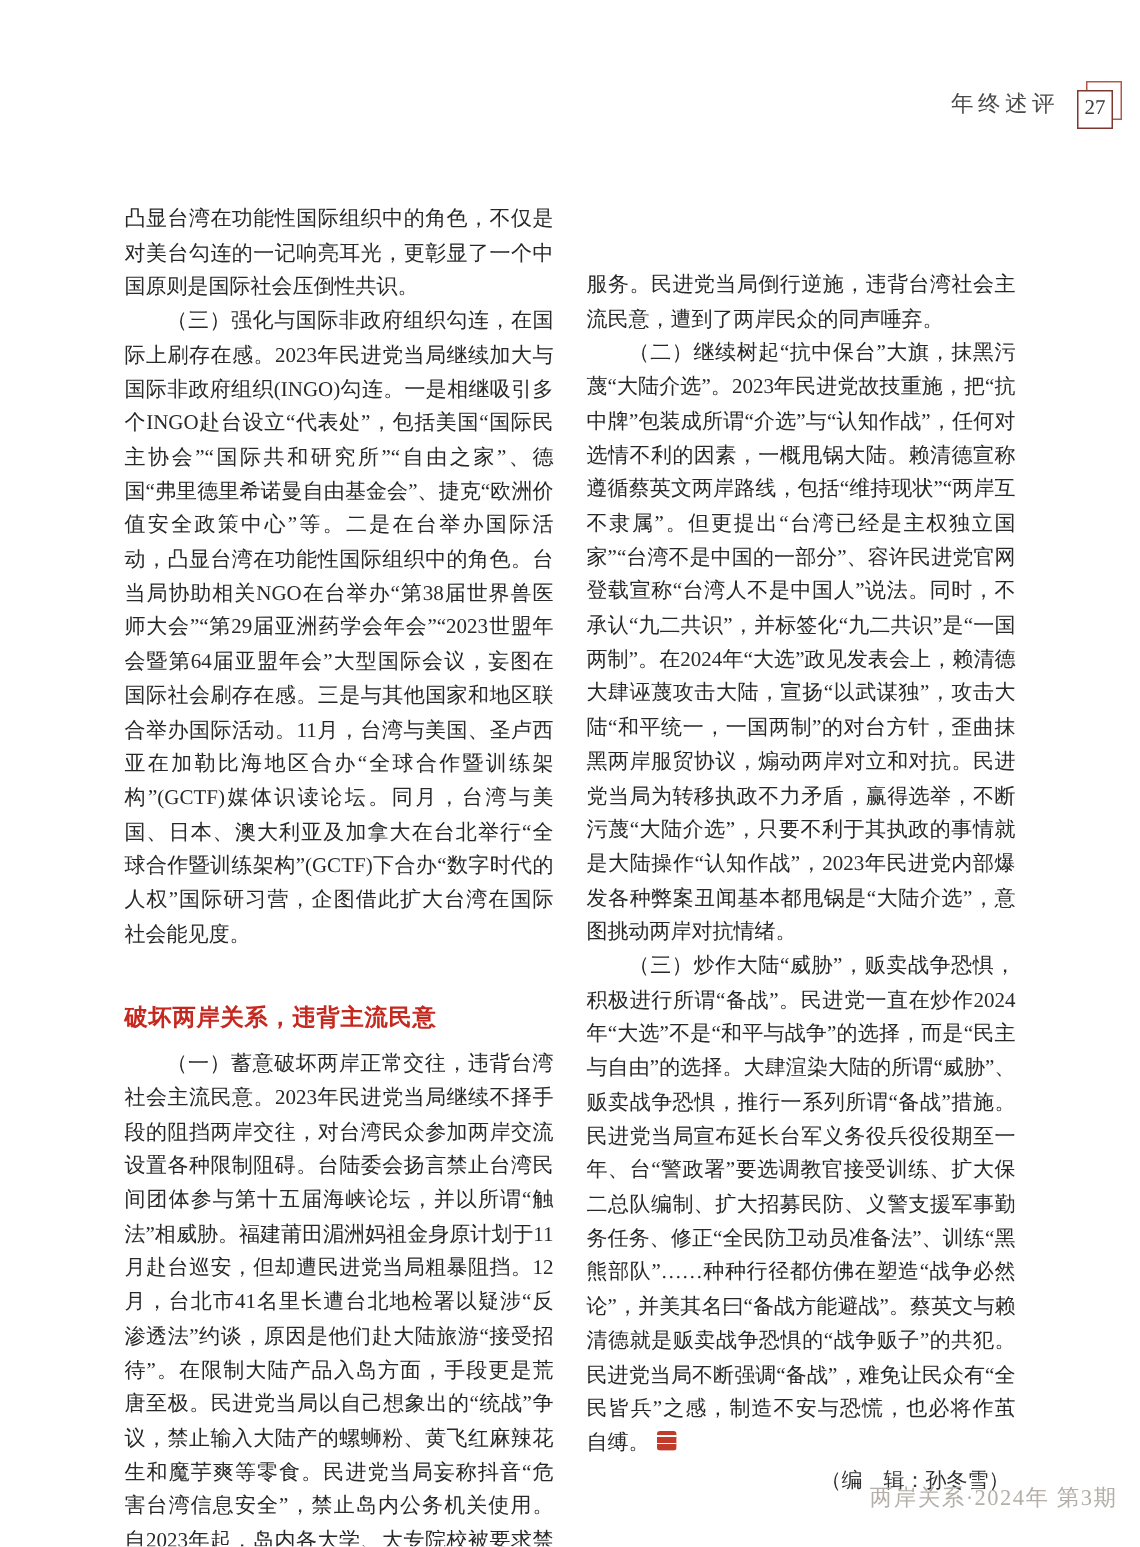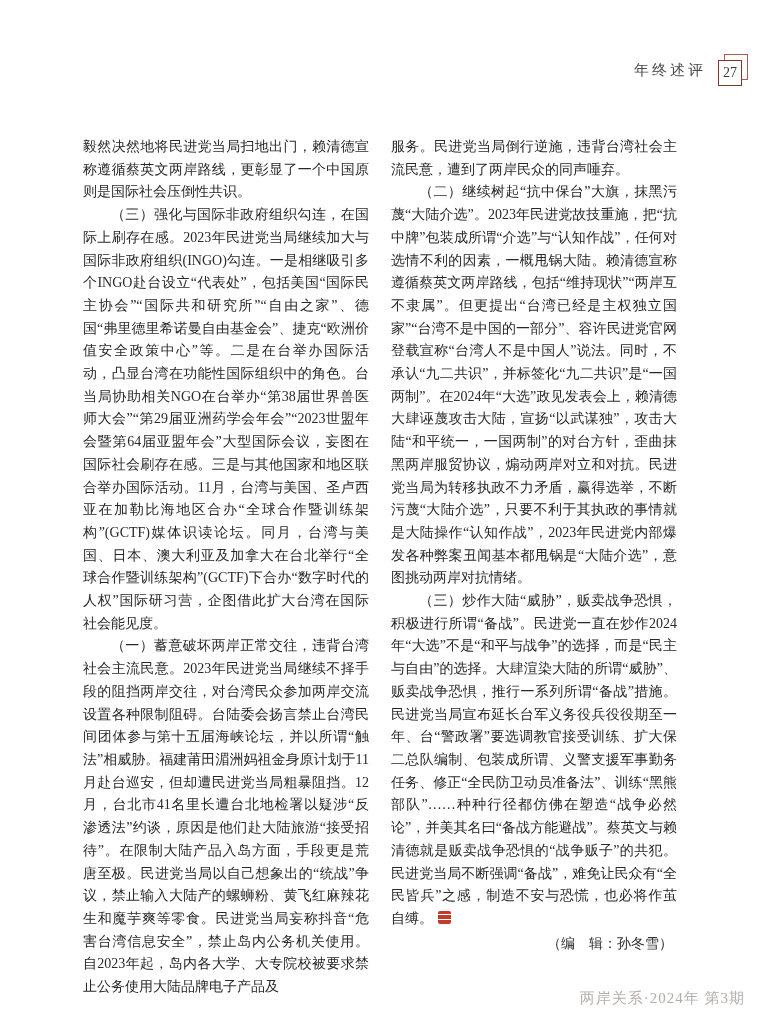--- a/index.html
+++ b/index.html
@@ -34,21 +34,21 @@
     display:flex;align-items:center;justify-content:center;
     font-size:14px;color:#3a3a3a;
   }
   
   .col{
     position:absolute;top:136px;width:286px;
     font-size:14px;line-height:22.7px;
     text-align:justify;
   }
   .col-left{left:83px;}
-  .col-right{left:391px;}
+  .col-right{left:391px;margin-top:44px;}
   .col p{margin:0;}
   .indent{text-indent:2em;}
   .section-heading{
     margin:33px 0 8px 0 !important;
     font-family:"Liberation Sans","DejaVu Sans",sans-serif;
     font-weight:bold;font-size:15.5px;letter-spacing:0.5px;
     color:#c5281e;text-indent:0;
   }
   .seal{
     display:inline-block;width:13px;height:13px;
@@ -74,29 +74,30 @@
 
   <div class="header">
     <span class="section-label">年终述评</span>
     <span class="pagebox">
       <span class="back"></span>
       <span class="front">27</span>
     </span>
   </div>
 
   <div class="col col-left">
-    <p>毅然决然地将民进党当局扫地出门，赖清德宣称遵循蔡英文两岸路线，更彰显了一个中国原则是国际社会压倒性共识。</p>
+    <p>凸显台湾在功能性国际组织中的角色，不仅是对美台勾连的一记响亮耳光，更彰显了一个中国原则是国际社会压倒性共识。</p>
     <p class="indent">（三）强化与国际非政府组织勾连，在国际上刷存在感。2023年民进党当局继续加大与国际非政府组织(INGO)勾连。一是相继吸引多个INGO赴台设立“代表处”，包括美国“国际民主协会”“国际共和研究所”“自由之家”、德国“弗里德里希诺曼自由基金会”、捷克“欧洲价值安全政策中心”等。二是在台举办国际活动，凸显台湾在功能性国际组织中的角色。台当局协助相关NGO在台举办“第38届世界兽医师大会”“第29届亚洲药学会年会”“2023世盟年会暨第64届亚盟年会”大型国际会议，妄图在国际社会刷存在感。三是与其他国家和地区联合举办国际活动。11月，台湾与美国、圣卢西亚在加勒比海地区合办“全球合作暨训练架构”(GCTF)媒体识读论坛。同月，台湾与美国、日本、澳大利亚及加拿大在台北举行“全球合作暨训练架构”(GCTF)下合办“数字时代的人权”国际研习营，企图借此扩大台湾在国际社会能见度。</p>
+    <p class="section-heading">破坏两岸关系，违背主流民意</p>
     <p class="indent">（一）蓄意破坏两岸正常交往，违背台湾社会主流民意。2023年民进党当局继续不择手段的阻挡两岸交往，对台湾民众参加两岸交流设置各种限制阻碍。台陆委会扬言禁止台湾民间团体参与第十五届海峡论坛，并以所谓“触法”相威胁。福建莆田湄洲妈祖金身原计划于11月赴台巡安，但却遭民进党当局粗暴阻挡。12月，台北市41名里长遭台北地检署以疑涉“反渗透法”约谈，原因是他们赴大陆旅游“接受招待”。在限制大陆产品入岛方面，手段更是荒唐至极。民进党当局以自己想象出的“统战”争议，禁止输入大陆产的螺蛳粉、黄飞红麻辣花生和魔芋爽等零食。民进党当局妄称抖音“危害台湾信息安全”，禁止岛内公务机关使用。自2023年起，岛内各大学、大专院校被要求禁止公务使用大陆品牌电子产品及</p>
   </div>
 
   <div class="col col-right">
     <p>服务。民进党当局倒行逆施，违背台湾社会主流民意，遭到了两岸民众的同声唾弃。</p>
     <p class="indent">（二）继续树起“抗中保台”大旗，抹黑污蔑“大陆介选”。2023年民进党故技重施，把“抗中牌”包装成所谓“介选”与“认知作战”，任何对选情不利的因素，一概甩锅大陆。赖清德宣称遵循蔡英文两岸路线，包括“维持现状”“两岸互不隶属”。但更提出“台湾已经是主权独立国家”“台湾不是中国的一部分”、容许民进党官网登载宣称“台湾人不是中国人”说法。同时，不承认“九二共识”，并标签化“九二共识”是“一国两制”。在2024年“大选”政见发表会上，赖清德大肆诬蔑攻击大陆，宣扬“以武谋独”，攻击大陆“和平统一，一国两制”的对台方针，歪曲抹黑两岸服贸协议，煽动两岸对立和对抗。民进党当局为转移执政不力矛盾，赢得选举，不断污蔑“大陆介选”，只要不利于其执政的事情就是大陆操作“认知作战”，2023年民进党内部爆发各种弊案丑闻基本都甩锅是“大陆介选”，意图挑动两岸对抗情绪。</p>
-    <p class="indent"><span>（三）炒作大陆“威胁”，贩卖战争恐惧，积极进行所谓“备战”。民进党一直在炒作2024年“大选”不是“和平与战争”的选择，而是“民主与自由”的选择。大肆渲染大陆的所谓“威胁”、贩卖战争恐惧，推行一系列所谓“备战”措施。民进党当局宣布延长台军义务役兵役役期至一年、台“警政署”要选调教官接受训练、扩大保二总队编制、包装成所谓、义警支援军事勤务任务、修正“全民防卫动员准备法”、训练“黑熊部队”……种种行径都仿佛在塑造“战争必然论”，并美其名曰“备战方能避战”。蔡英文与赖清德就是贩卖战争恐惧的“战争贩子”的共犯。民进党当局不断强调“备战”，难免让民众有“全民皆兵”之感，制造不安与恐慌，也必将作茧自缚。</span><span class="seal"></span></p>
+    <p class="indent"><span>（三）炒作大陆“威胁”，贩卖战争恐惧，积极进行所谓“备战”。民进党一直在炒作2024年“大选”不是“和平与战争”的选择，而是“民主与自由”的选择。大肆渲染大陆的所谓“威胁”、贩卖战争恐惧，推行一系列所谓“备战”措施。民进党当局宣布延长台军义务役兵役役期至一年、台“警政署”要选调教官接受训练、扩大保二总队编制、扩大招募民防、义警支援军事勤务任务、修正“全民防卫动员准备法”、训练“黑熊部队”……种种行径都仿佛在塑造“战争必然论”，并美其名曰“备战方能避战”。蔡英文与赖清德就是贩卖战争恐惧的“战争贩子”的共犯。民进党当局不断强调“备战”，难免让民众有“全民皆兵”之感，制造不安与恐慌，也必将作茧自缚。</span><span class="seal"></span></p>
     <p class="editor-note">（编　辑：孙冬雪）</p>
   </div>
 
   <div class="footer">
     <span>两岸关系·2024年 第3期</span>
   </div>
 
 </div>
 
 </body></html>

